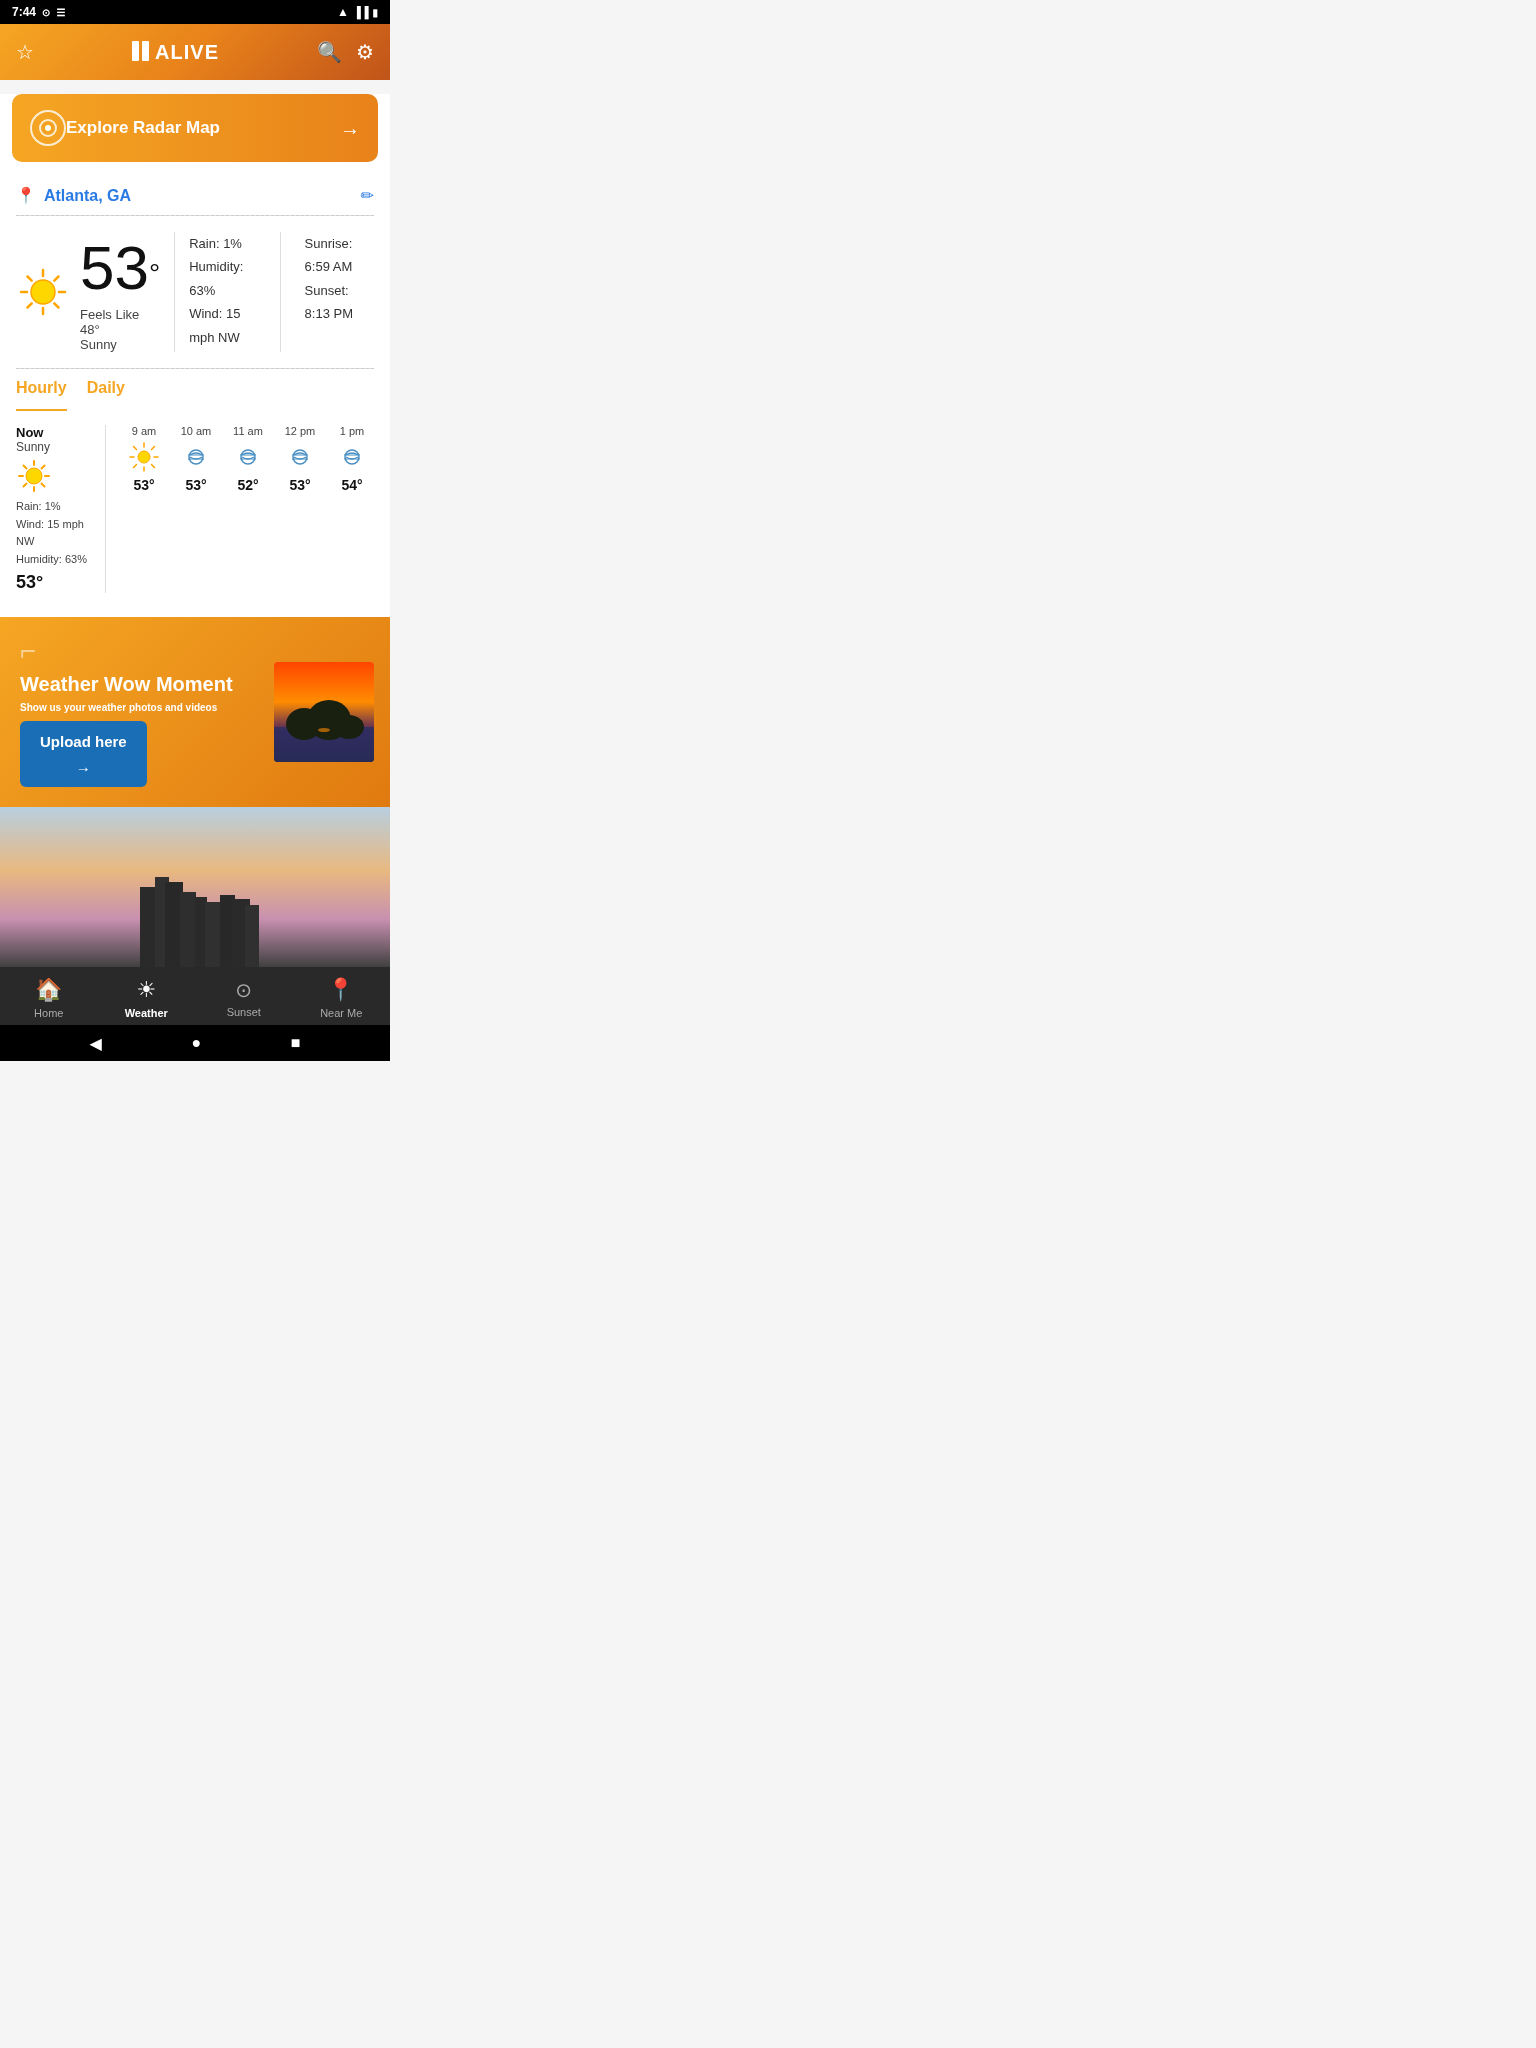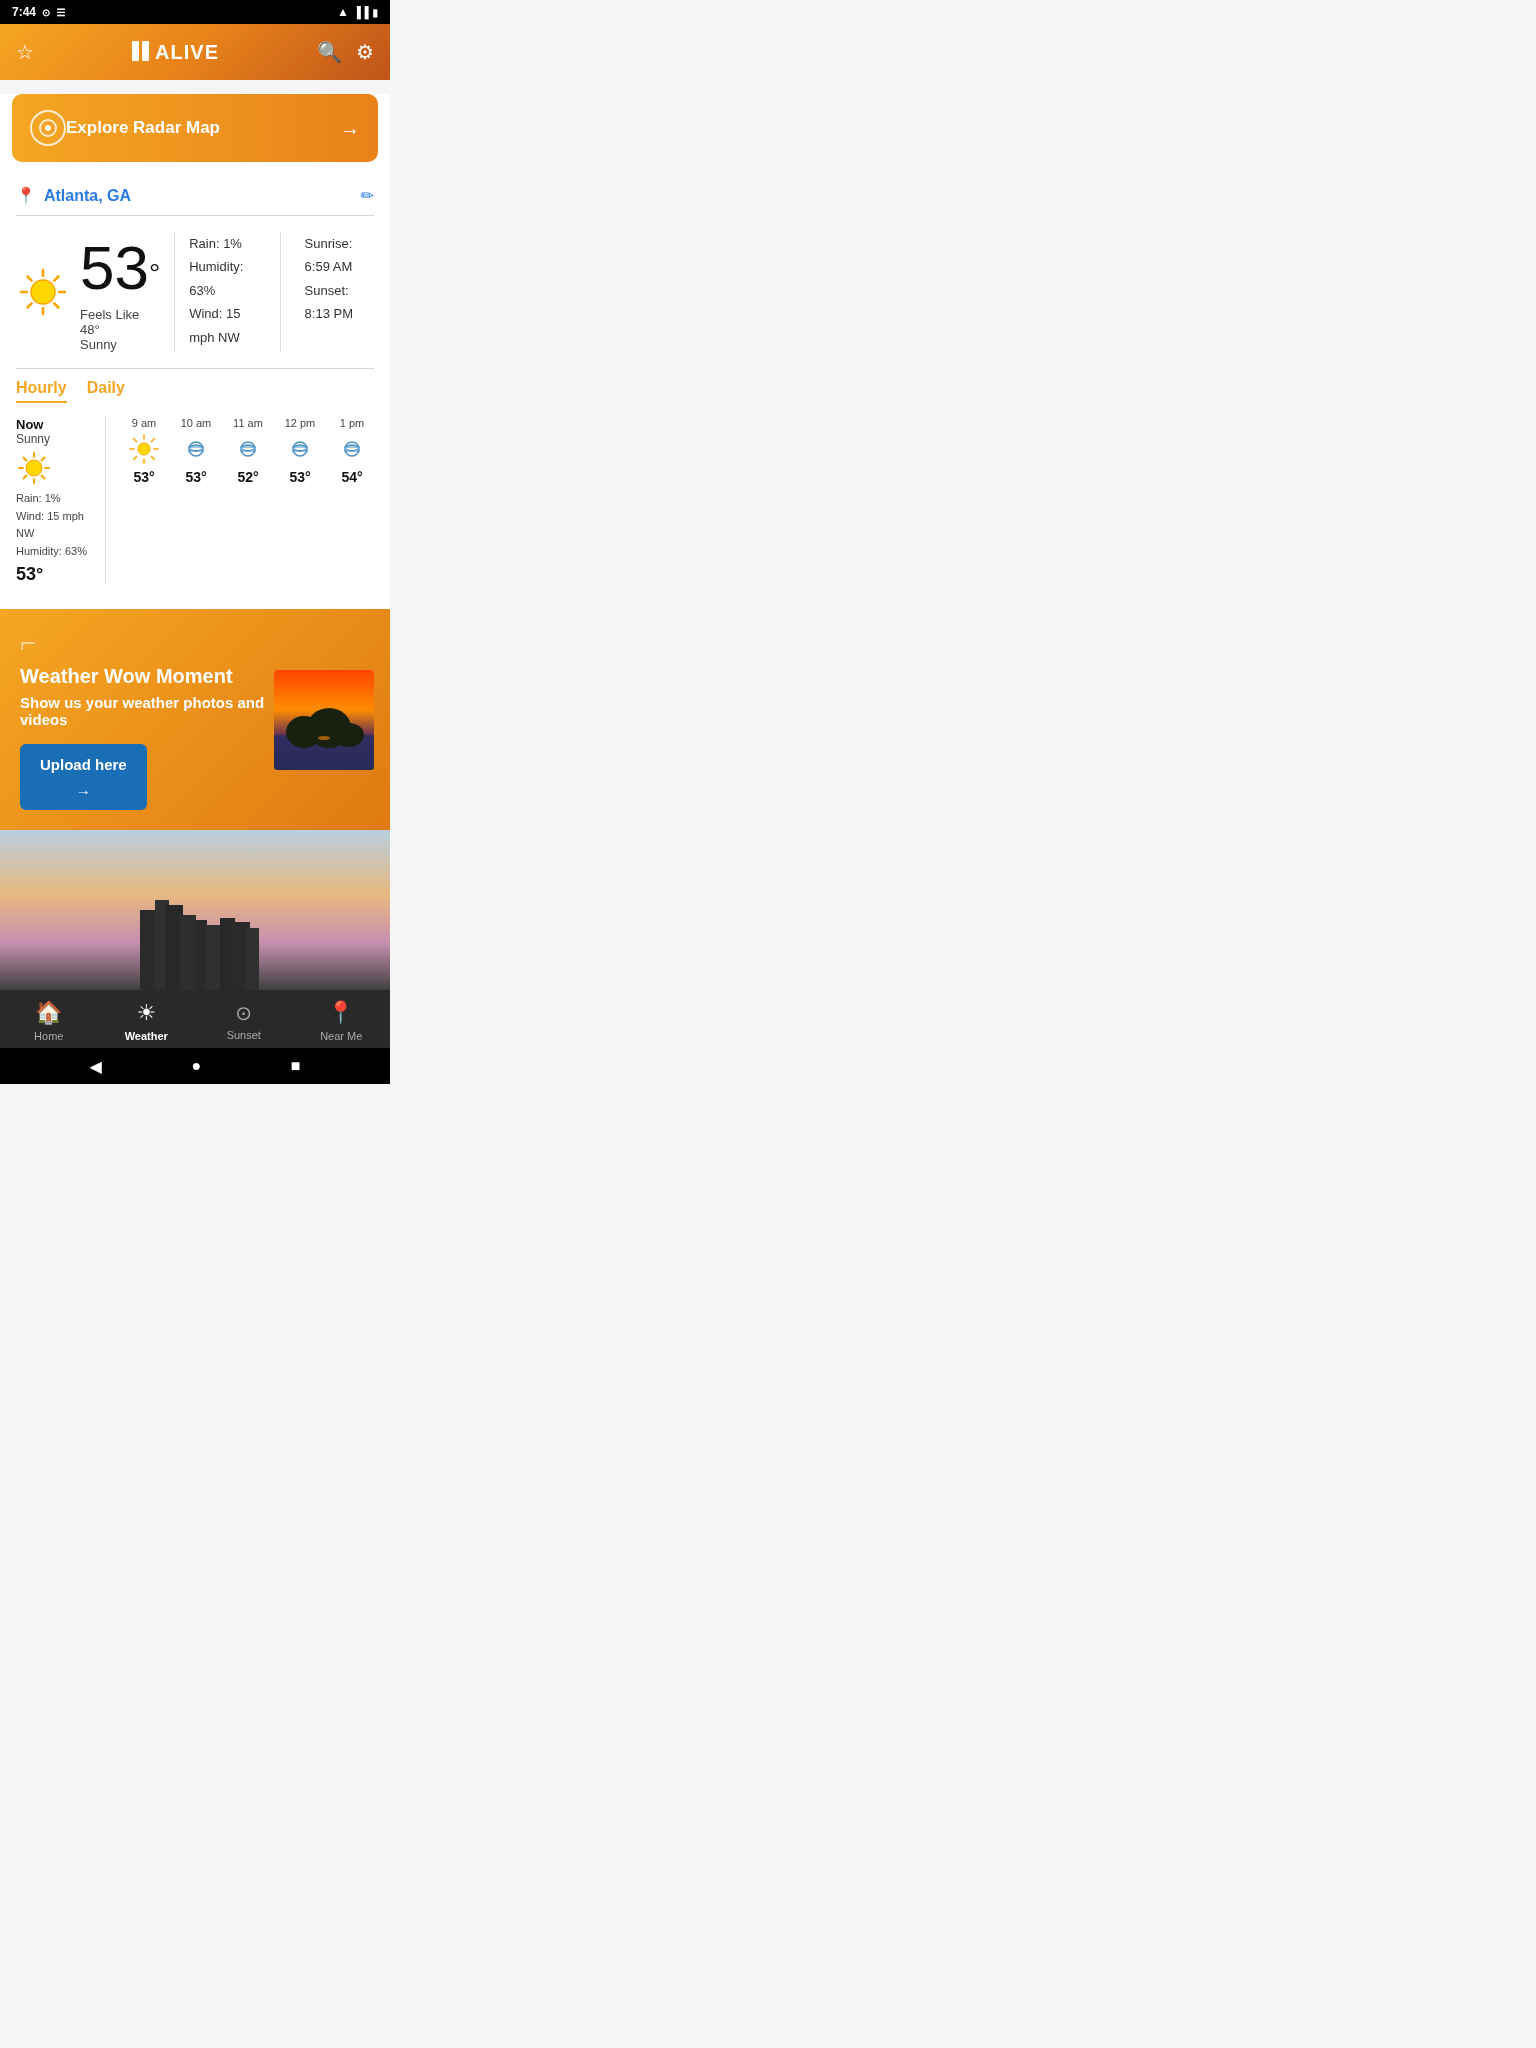--- a/index.html
+++ b/index.html
@@ -171,21 +171,21 @@
 
     
     .forecast-tabs {
       padding: 10px 16px 6px;
       display: flex;
       gap: 20px;
     }
     .tab {
       font-size: 16px;
       font-weight: 700;
-      padding-bottom: 4px;
+      padding-bottom: 12px;
       cursor: pointer;
     }
     .tab.active { color: #f5a623; border-bottom: 2px solid #f5a623; }
     .tab.inactive { color: #f5a623; }
 
     
     .hourly-scroll {
       overflow-x: auto;
       padding: 8px 16px 14px;
       display: flex;
@@ -226,21 +226,21 @@
       display: flex;
       align-items: center;
       justify-content: space-between;
       position: relative;
       overflow: hidden;
       margin-top: 10px;
     }
     .wow-left { flex: 1; }
     .wow-corner { color: rgba(255,255,255,0.5); font-size: 28px; font-weight: 700; line-height: 1; margin-bottom: 8px; }
     .wow-title { color: #fff; font-size: 20px; font-weight: 800; margin-bottom: 6px; }
-    .wow-subtitle { color: #fff; font-size: 15px; font-weight: 600; margin-bottom: 16px; }
+    .wow-subtitle { color: #fff; font-size: 10px; font-weight: 600; margin-bottom: 8px; }
     .upload-btn {
       background: #1a6eb5;
       color: #fff;
       border: none;
       border-radius: 6px;
       padding: 12px 20px;
       font-size: 15px;
       font-weight: 700;
       cursor: pointer;
       display: flex;

